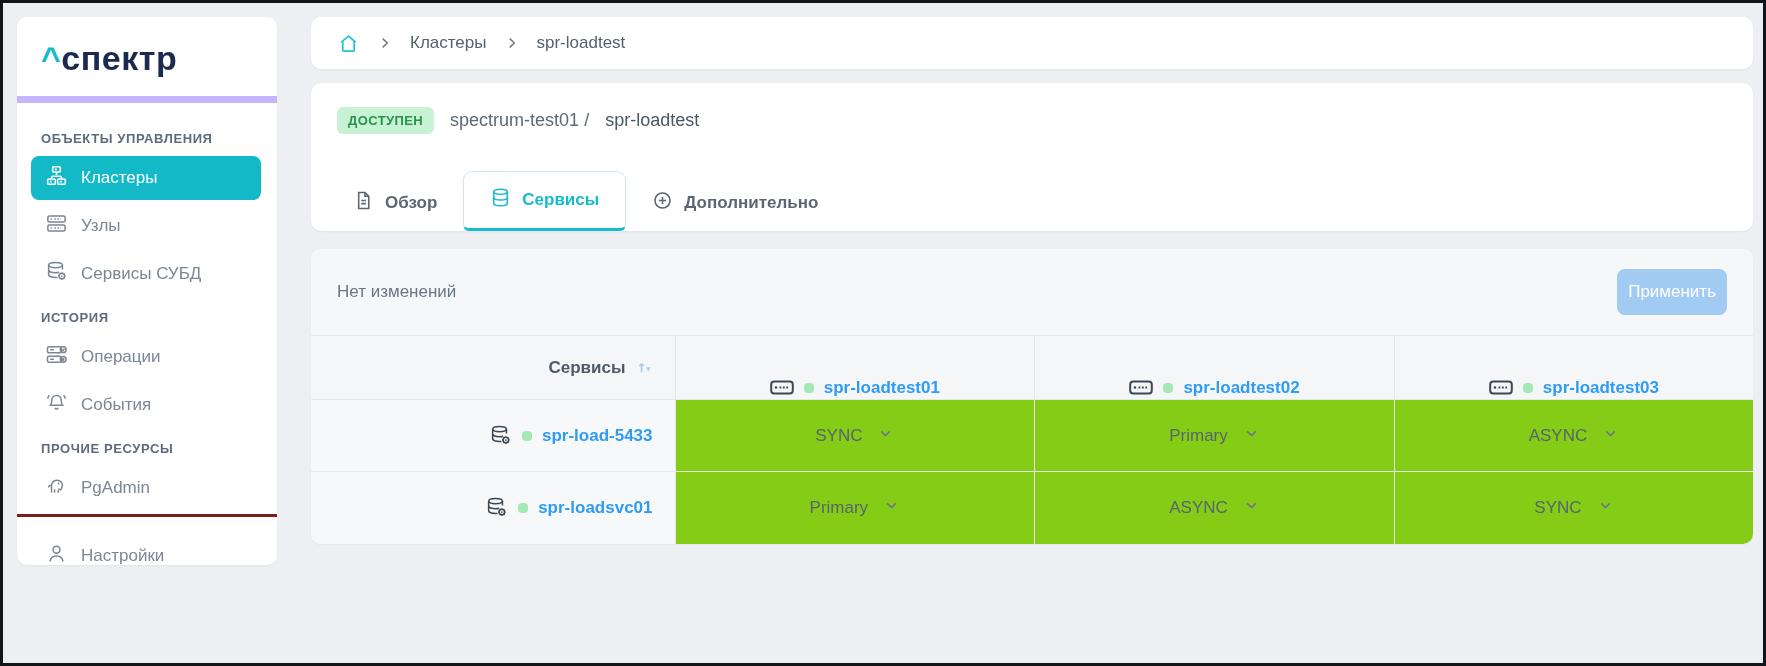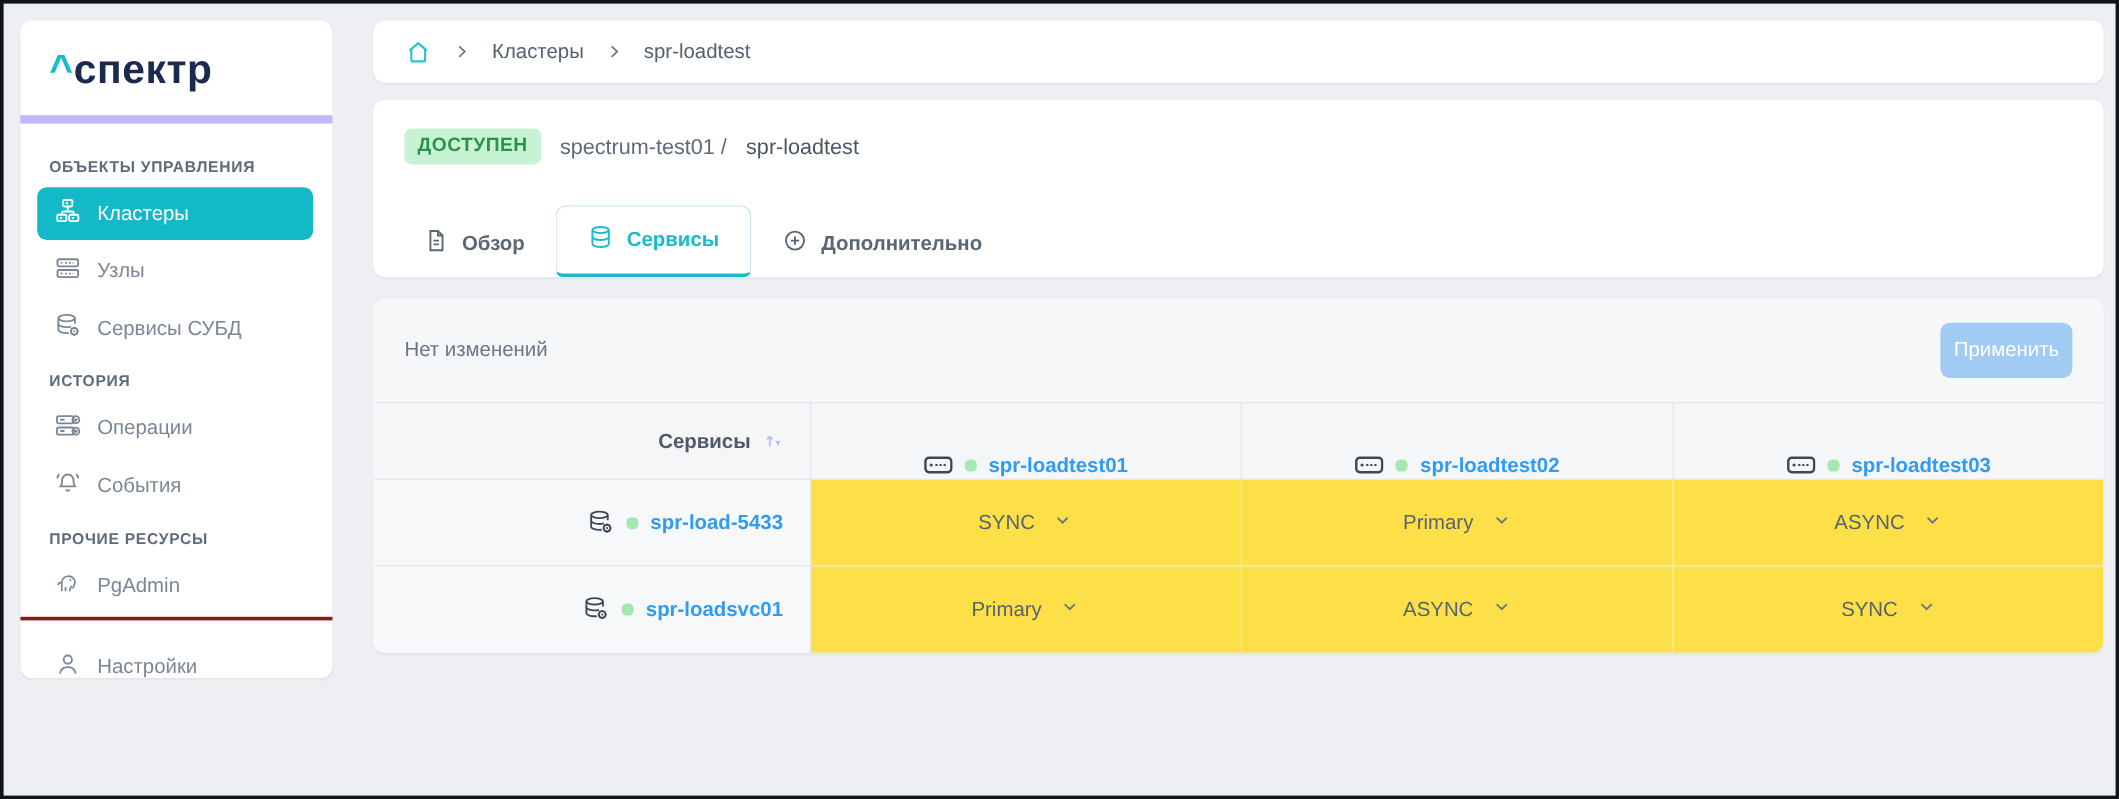--- a/index.html
+++ b/index.html
@@ -31,39 +31,39 @@
   .main { position:absolute; left:308px; top:14px; width:1442px; }
 
   .breadcrumb-bar { height:52px; display:flex; align-items:center; gap:18px; padding:0 26px; font-size:17px; color:#55616f; }
   .crumb-sep svg { width:14px; height:14px; display:block; }
   .crumb { cursor:pointer; }
   .home-btn { display:flex; align-items:center; cursor:pointer; color:#1ec4d4; }
   .home-btn svg { width:23px; height:23px; }
 
   .info-card { margin-top:14px; height:148px; display:flex; flex-direction:column; }
   .cluster-row { display:flex; align-items:center; gap:16px; padding:24px 26px 10px 26px; }
-  .status-badge { background:#c8f2d4; color:#27934c; font-size:16px; font-weight:700; letter-spacing:.4px; padding:6px 11px; border-radius:6px; }
+  .status-badge { background:#c8f2d4; color:#27934c; font-size:13px; font-weight:700; letter-spacing:.4px; padding:6px 11px; border-radius:6px; }
   .ns-name { font-size:18px; color:#5d6a79; }
   .cl-name { font-size:18px; color:#4c5765; }
   .tabs-row { display:flex; align-items:flex-end; padding:0 16px; margin-top:auto; }
   .tab { display:flex; align-items:center; gap:11px; font-size:17px; font-weight:700; color:#5b6675; padding:15px 26px; cursor:pointer; }
   .tab svg { width:21px; height:21px; }
   .tab.active { color:#17bccb; border:1px solid #cfe6f2; border-bottom:3px solid #17bccb; border-radius:9px 9px 6px 6px; background:#fff; }
 
   .content-card { margin-top:18px; overflow:hidden; border-radius:10px; background:#fff; box-shadow:0 1px 2px rgba(30,40,60,.05); }
   .toolbar { height:86px; background:#f6f7f9; display:flex; align-items:center; justify-content:space-between; padding:0 26px; }
   .changes-status { font-size:17px; font-weight:400; color:#6a7686; }
   .apply-btn { background:#a2cbf4; color:#fff; border:none; font-family:inherit; font-size:17px; padding:13px 11px; border-radius:8px; cursor:not-allowed; }
 
   table.services { width:100%; border-collapse:collapse; }
   .services th, .services td { border:1px solid #e4e7ec; border-bottom:none; }
   .services th:first-child, .services td:first-child { border-left:none; }
   .services th:last-child, .services td:last-child { border-right:none; }
   .services thead th { height:64px; background:#f4f6f8; font-size:17px; }
-  .services tbody td { height:72px; background:#fde047; }
+  .services tbody td { height:72px; background:#84cc16; }
   .services tbody td.svc-cell { background:#f7f8fa; }
   .col-services { width:364px; }
   .svc-head { display:flex; align-items:center; justify-content:flex-end; gap:10px; padding-right:22px; color:#4e5a68; font-weight:700; cursor:pointer; }
   .sort-ic svg { width:17px; height:17px; display:block; }
   .node-head { display:flex; align-items:center; justify-content:center; gap:10px; cursor:pointer;margin-top:40px; }
   .chip-ic { color:#3d4854; display:flex; }
   .chip-ic svg { width:24px; height:17px; }
   .dot { width:10px; height:10px; border-radius:4px; background:#a6e8b3; flex:0 0 auto; }
   .link { color:#2f9bf3; font-weight:700; font-size:17px; cursor:pointer; }
   .svc-cell-inner { display:flex; align-items:center; justify-content:flex-end; gap:10px; padding-right:22px; }

